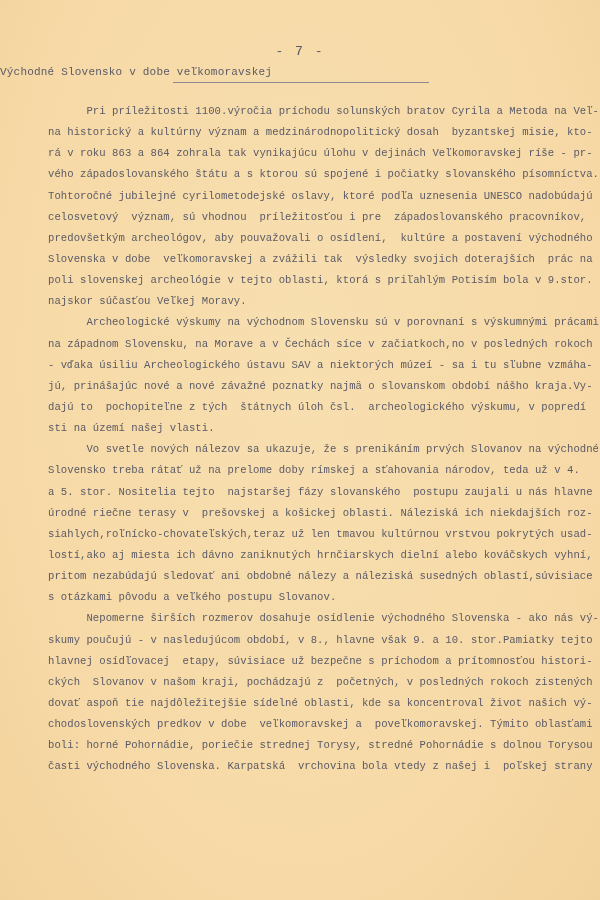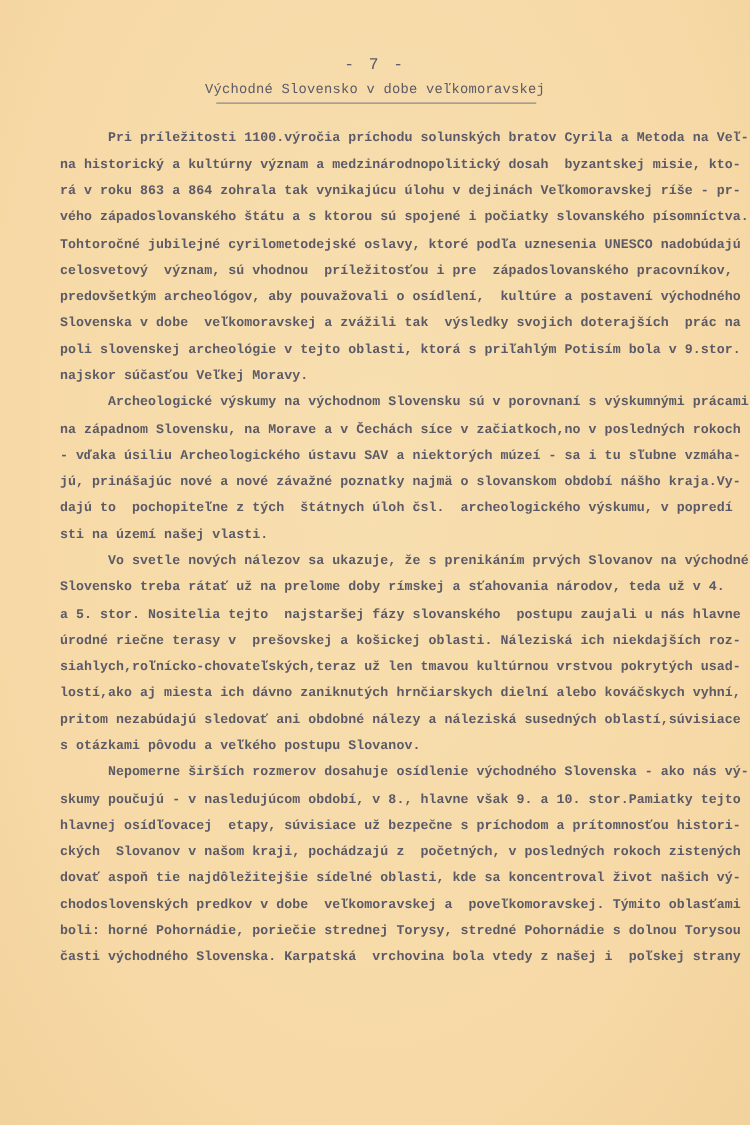--- a/index.html
+++ b/index.html
@@ -12,31 +12,31 @@
   .page {
     position: relative; width: 600px; height: 900px;
     background: radial-gradient(ellipse at 50% 40%, #f8dfb0 0%, #f6d9a6 70%, #f2d29c 100%);
   }
   .page-number {
     position: absolute; top: 44px; left: 0; width: 600px;
     text-align: center; font-size: 13px; letter-spacing: 2px;
   }
   .title {
     position: absolute; top: 66px; left: 0; width: 600px;
-    text-align: center; font-size: 11px; letter-spacing: 0.2px;
+    font-size: 11px; letter-spacing: 0.2px;
   }
   .title-underline {
     position: absolute; top: 82px; left: 173px; width: 256px; height: 0;
     border-top: 1px solid #8c8a90;
   }
   .body-text {
     position: absolute; top: 101px; left: 48px; width: 530px;
     font-size: 10.6px; line-height: 21.15px; letter-spacing: 0.05px;
   }
-  .line { white-space: pre; height: 21.15px; overflow: visible; font-weight: bold; }
+  .line { white-space: pre; height: 21.15px; overflow: visible; }
 </style>
 </head>
 <body>
 
 <div class="page">
   <div class="page-number">- 7 -</div>
   <div class="title">Východné Slovensko v dobe veľkomoravskej</div>
   <div class="title-underline"></div>
 
   <div class="body-text">

